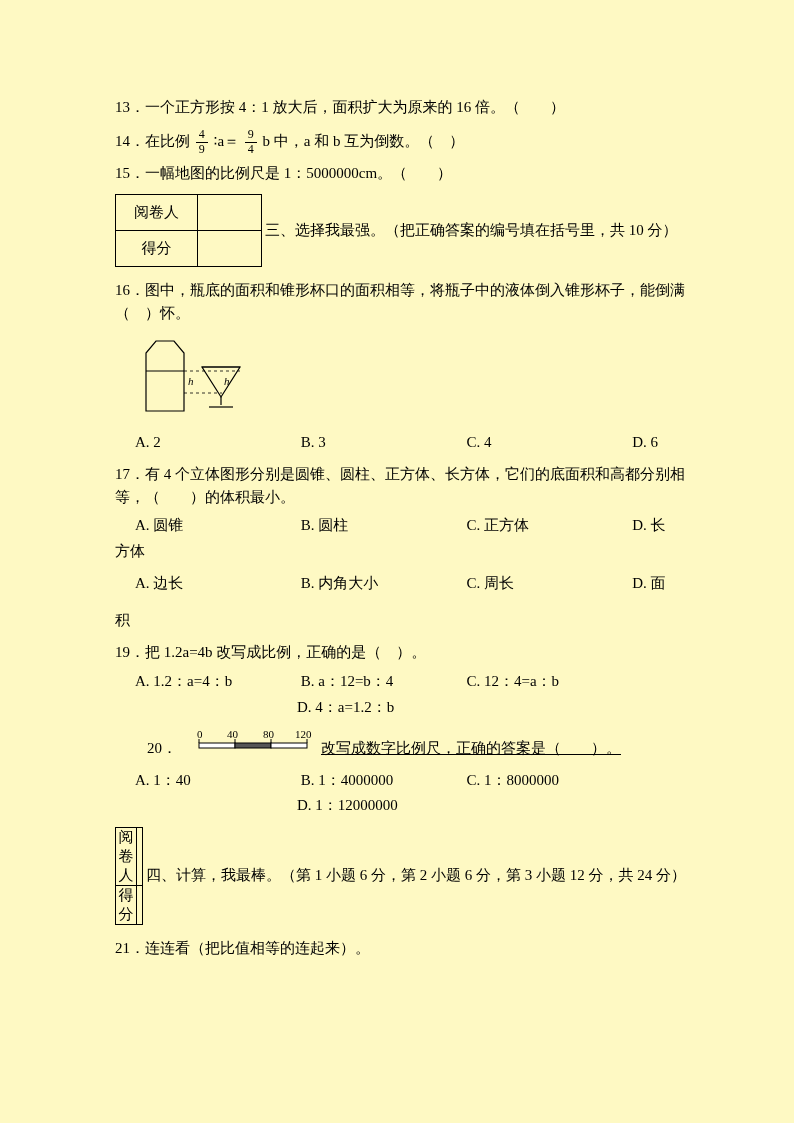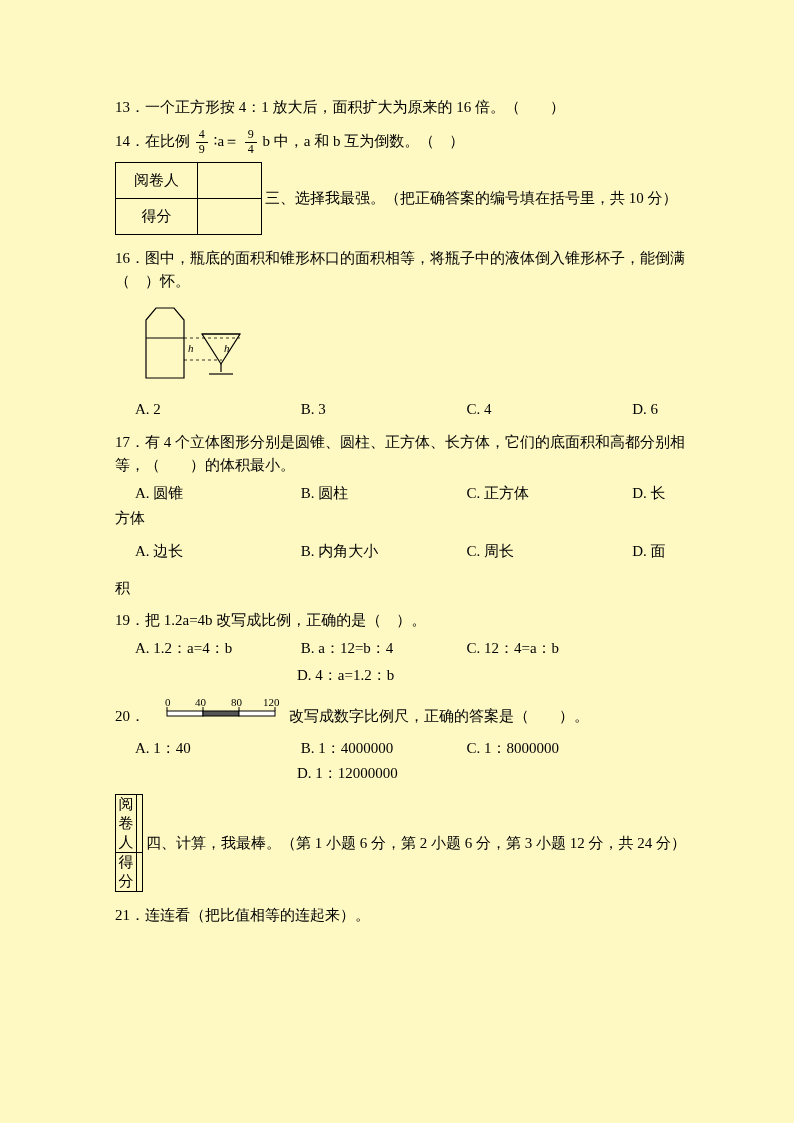--- a/index.html
+++ b/index.html
@@ -33,23 +33,23 @@
   
   .opts { padding-left:20px; margin-bottom:9px; line-height:1.55; }
   .opt { display:inline-block; width:162px; }
   .opt:last-child { width:auto; }
   .opt-overflow { margin-bottom:9px; line-height:1.55; }
   .opts.indent2 { padding-left:182px; }
 
   
   .figure-wrap { margin:6px 0 10px 25px; }
   .q20-row { display:flex; align-items:flex-end; width:600px; margin-bottom:9px; }
-  .q20-num { line-height:1.55; }
+  .q20-num { line-height:1.55;margin-left:32px; }
   .ruler-svg { margin:0 6px 2px 18px; }
-  .q20-text { line-height:1.55; }
+  .q20-text { line-height:1.55;text-decoration:underline; }
   svg text { font-family:"Liberation Serif","DejaVu Serif",serif; }
 </style>
 </head>
 <body>
 
 <div class="page">
 
   <div class="q">13．一个正方形按 4：1 放大后，面积扩大为原来的 16 倍。（　　）</div>
 
   <div class="q tight">
@@ -59,20 +59,21 @@
       <span class="den">9</span>
     </span>
     <span>∶a＝</span>
     <span class="frac">
       <span class="num">9</span>
       <span class="den">4</span>
     </span>
     <span>b 中，a 和 b 互为倒数。（　）</span>
   </div>
 
+  <div class="q">15．一幅地图的比例尺是 1：5000000cm。（　　）</div>
 
   <div class="section-row">
     <table class="grader">
       <tbody>
           <tr>
         <td class="g-label">阅卷人</td>
         <td class="g-blank"></td>
       </tr>
       <tr>
         <td class="g-label">得分</td>

